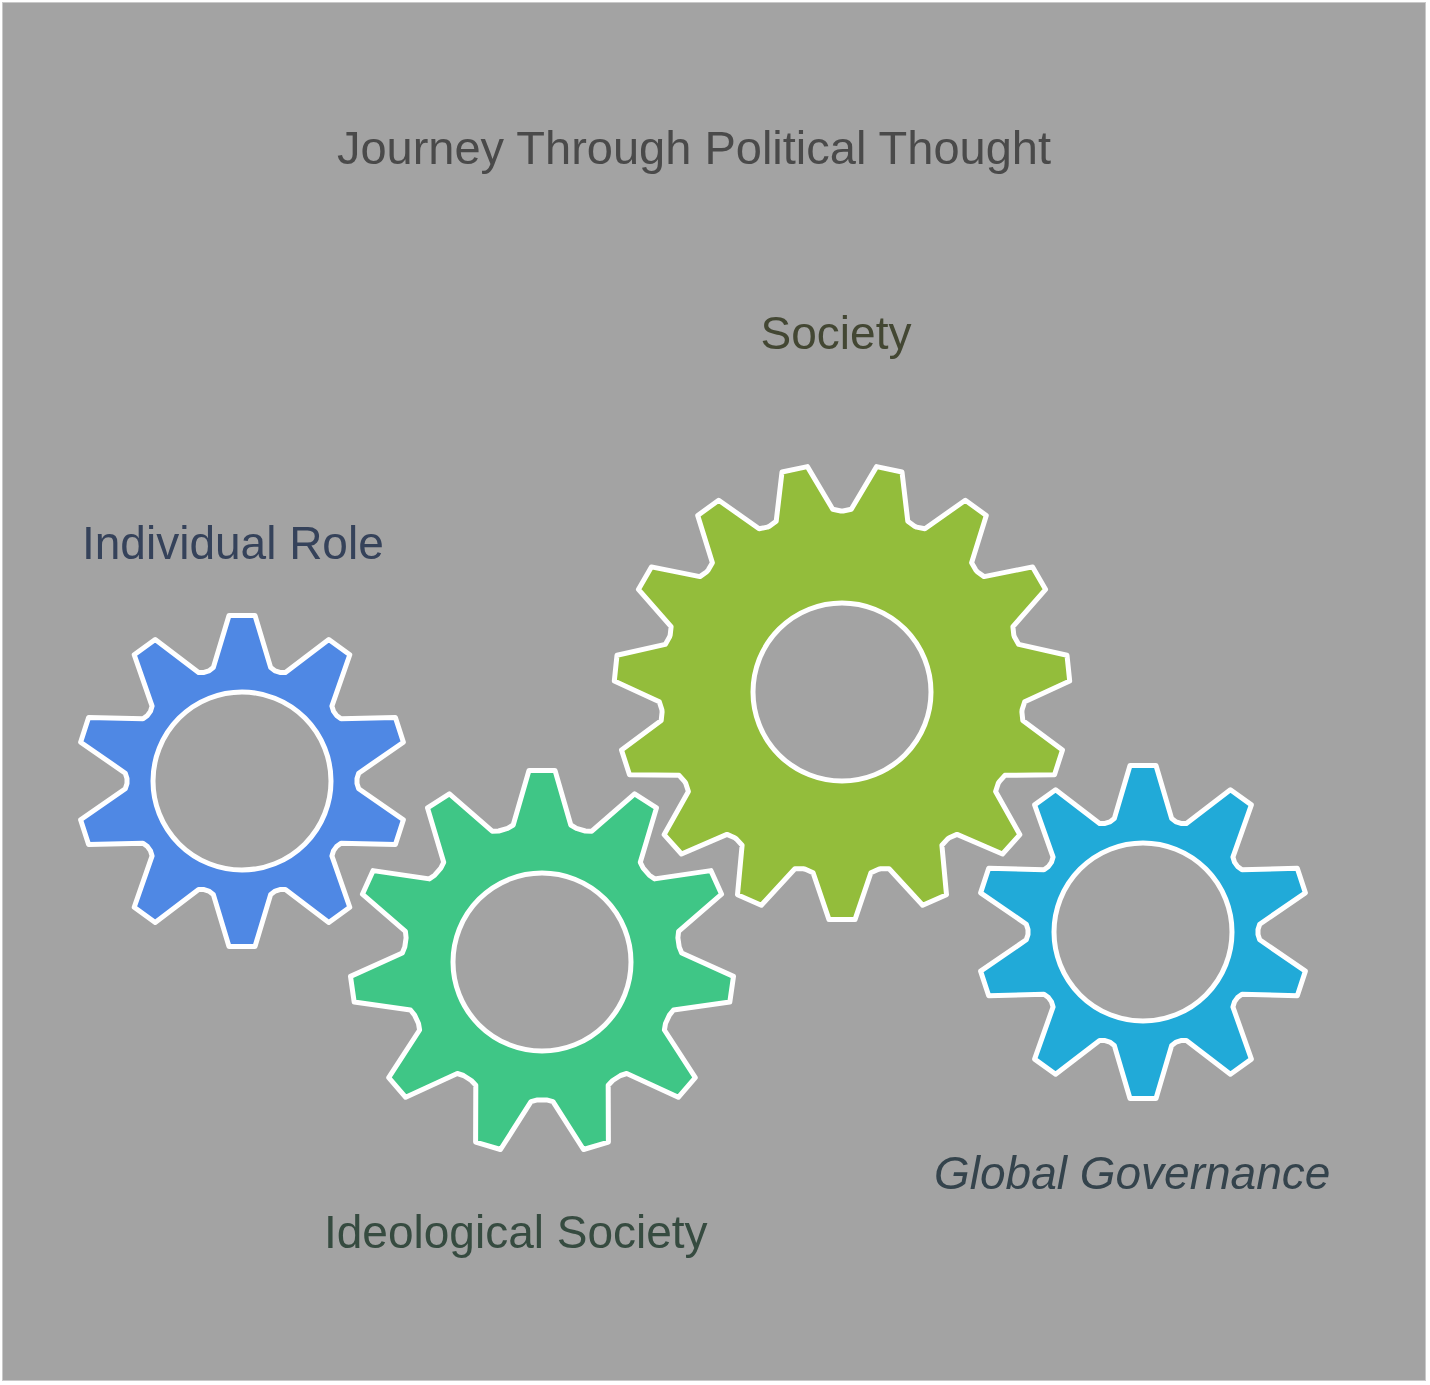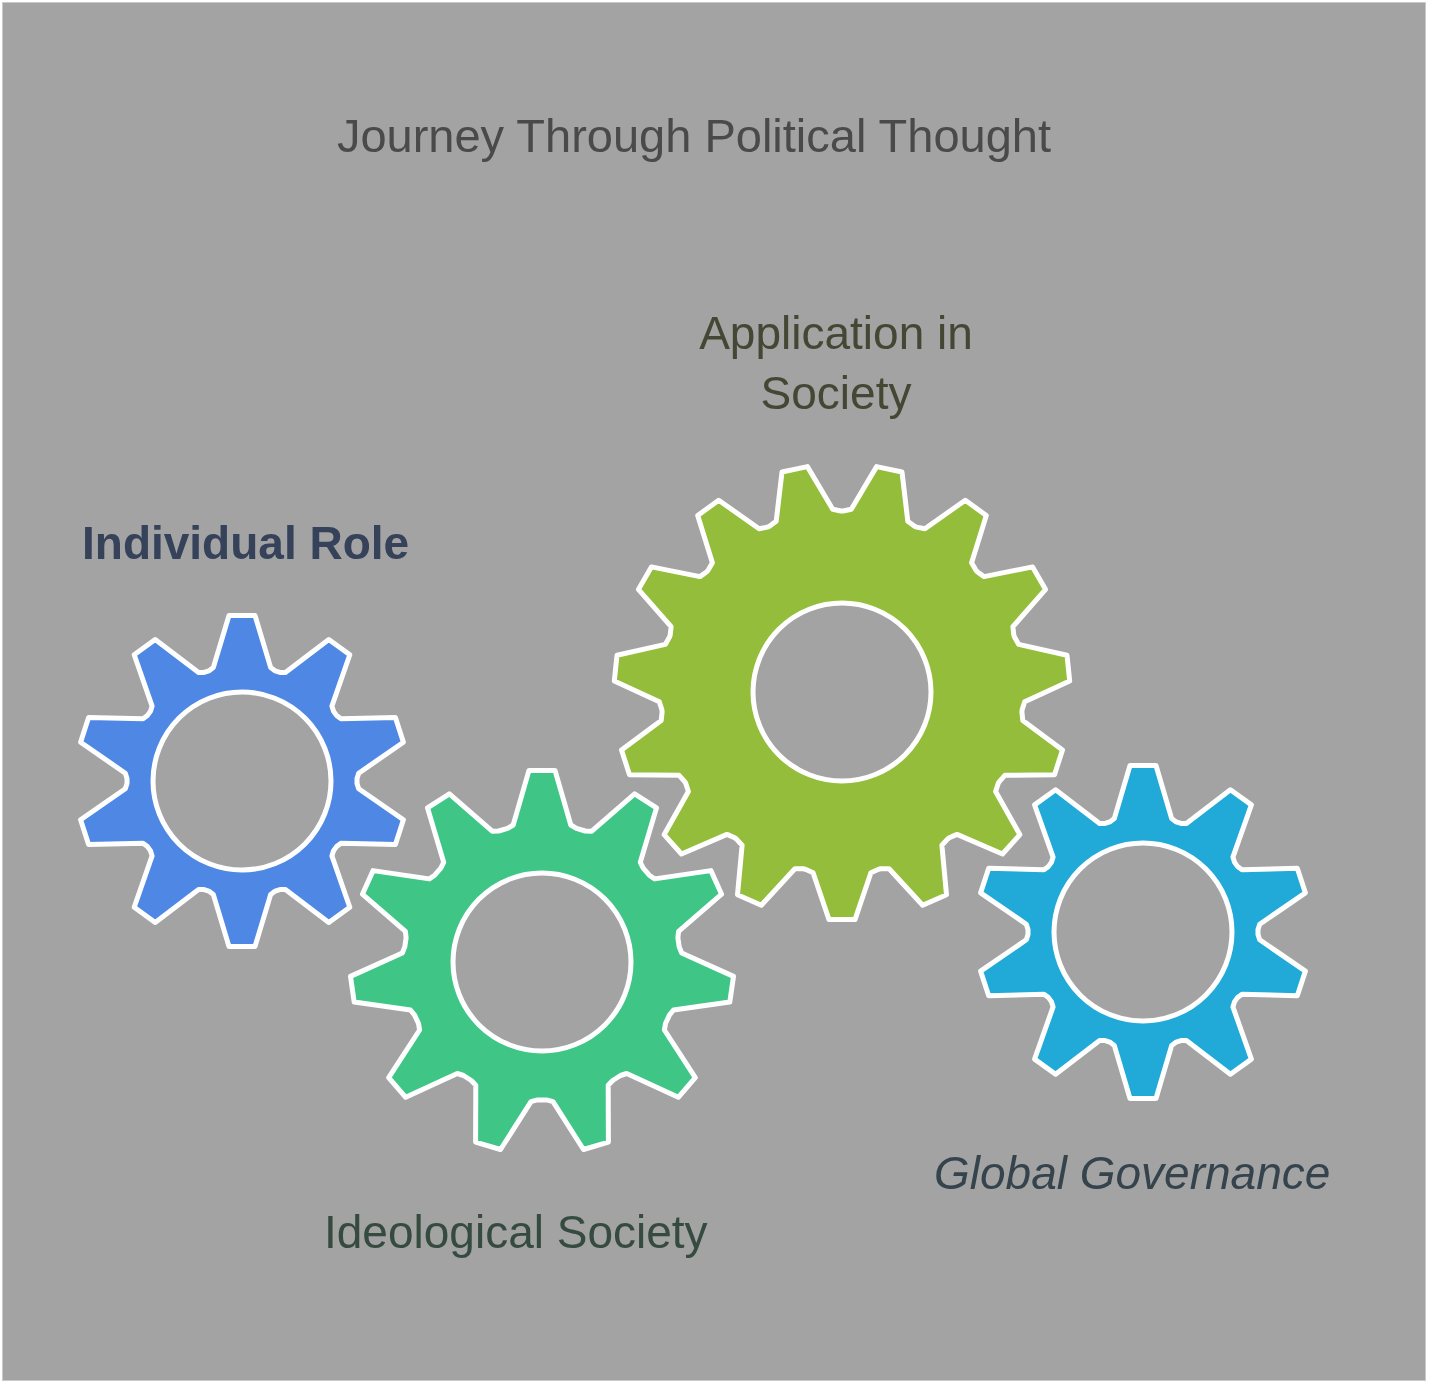--- a/index.html
+++ b/index.html
@@ -20,21 +20,21 @@
       width: 1424px;
       height: 1379px;
       background: #a3a3a3;
       border: 1px solid #c9c9c9;
       box-sizing: border-box;
     }
     .title {
       position: absolute;
       left: 0;
       width: 1388px;
-      top: 108px;
+      top: 120px;
       text-align: center;
       font-size: 47px;
       color: #4a4a4a;
       letter-spacing: 0px;
       white-space: nowrap;
     }
     .label {
       position: absolute;
       font-size: 46px;
       line-height: 60px;
@@ -70,22 +70,21 @@
       <circle cx="842" cy="692" r="89" fill="#a3a3a3" stroke="#ffffff" stroke-width="5"></circle>
     </g>
   <g id="gear-3">
       <path d="M1109.8,821.9 L1114.3,818.6 L1130.0,765.5 L1156.0,765.5 L1171.7,818.6 L1176.2,821.9 L1180.9,823.4 L1186.4,823.4 L1230.4,789.7 L1251.4,804.9 L1232.9,857.1 L1234.6,862.4 L1237.5,866.4 L1242.0,869.7 L1297.3,868.2 L1305.4,892.9 L1259.7,924.2 L1258.0,929.6 L1258.0,934.4 L1259.7,939.8 L1305.4,971.1 L1297.3,995.8 L1242.0,994.3 L1237.5,997.6 L1234.6,1001.6 L1232.9,1006.9 L1251.4,1059.1 L1230.4,1074.3 L1186.4,1040.6 L1180.9,1040.6 L1176.2,1042.1 L1171.7,1045.4 L1156.0,1098.5 L1130.0,1098.5 L1114.3,1045.4 L1109.8,1042.1 L1105.1,1040.6 L1099.6,1040.6 L1055.6,1074.3 L1034.6,1059.1 L1053.1,1006.9 L1051.4,1001.6 L1048.5,997.6 L1044.0,994.3 L988.7,995.8 L980.6,971.1 L1026.3,939.8 L1028.0,934.4 L1028.0,929.6 L1026.3,924.2 L980.6,892.9 L988.7,868.2 L1044.0,869.7 L1048.5,866.4 L1051.4,862.4 L1053.1,857.1 L1034.6,804.9 L1055.6,789.7 L1099.6,823.4 L1105.1,823.4 Z" fill="#21aad8" stroke="#ffffff" stroke-width="5" stroke-linejoin="round"></path>
       <circle cx="1143" cy="932" r="89" fill="#a3a3a3" stroke="#ffffff" stroke-width="5"></circle>
     </g>
 </svg>
 
 <div class="title">Journey Through Political Thought</div>
 
-<div class="label" style="left:82px; top:513px; color:#35425a;font-weight:bold;">Individual Role</div>
+<div class="label" style="left:82px; top:513px; color:#35425a;">Individual Role</div>
 
 <div class="label center" style="left:660px; width:352px; top:303px; color:#434733;">
-  <div>Application in</div>
   <div>Society</div>
 </div>
 
 <div class="label" style="left:324px; top:1202px; color:#364b40;">Ideological Society</div>
 
 <div class="label" style="left:934px; top:1143px; color:#34434c;font-style:italic;">Global Governance</div>
 
 </body></html>

